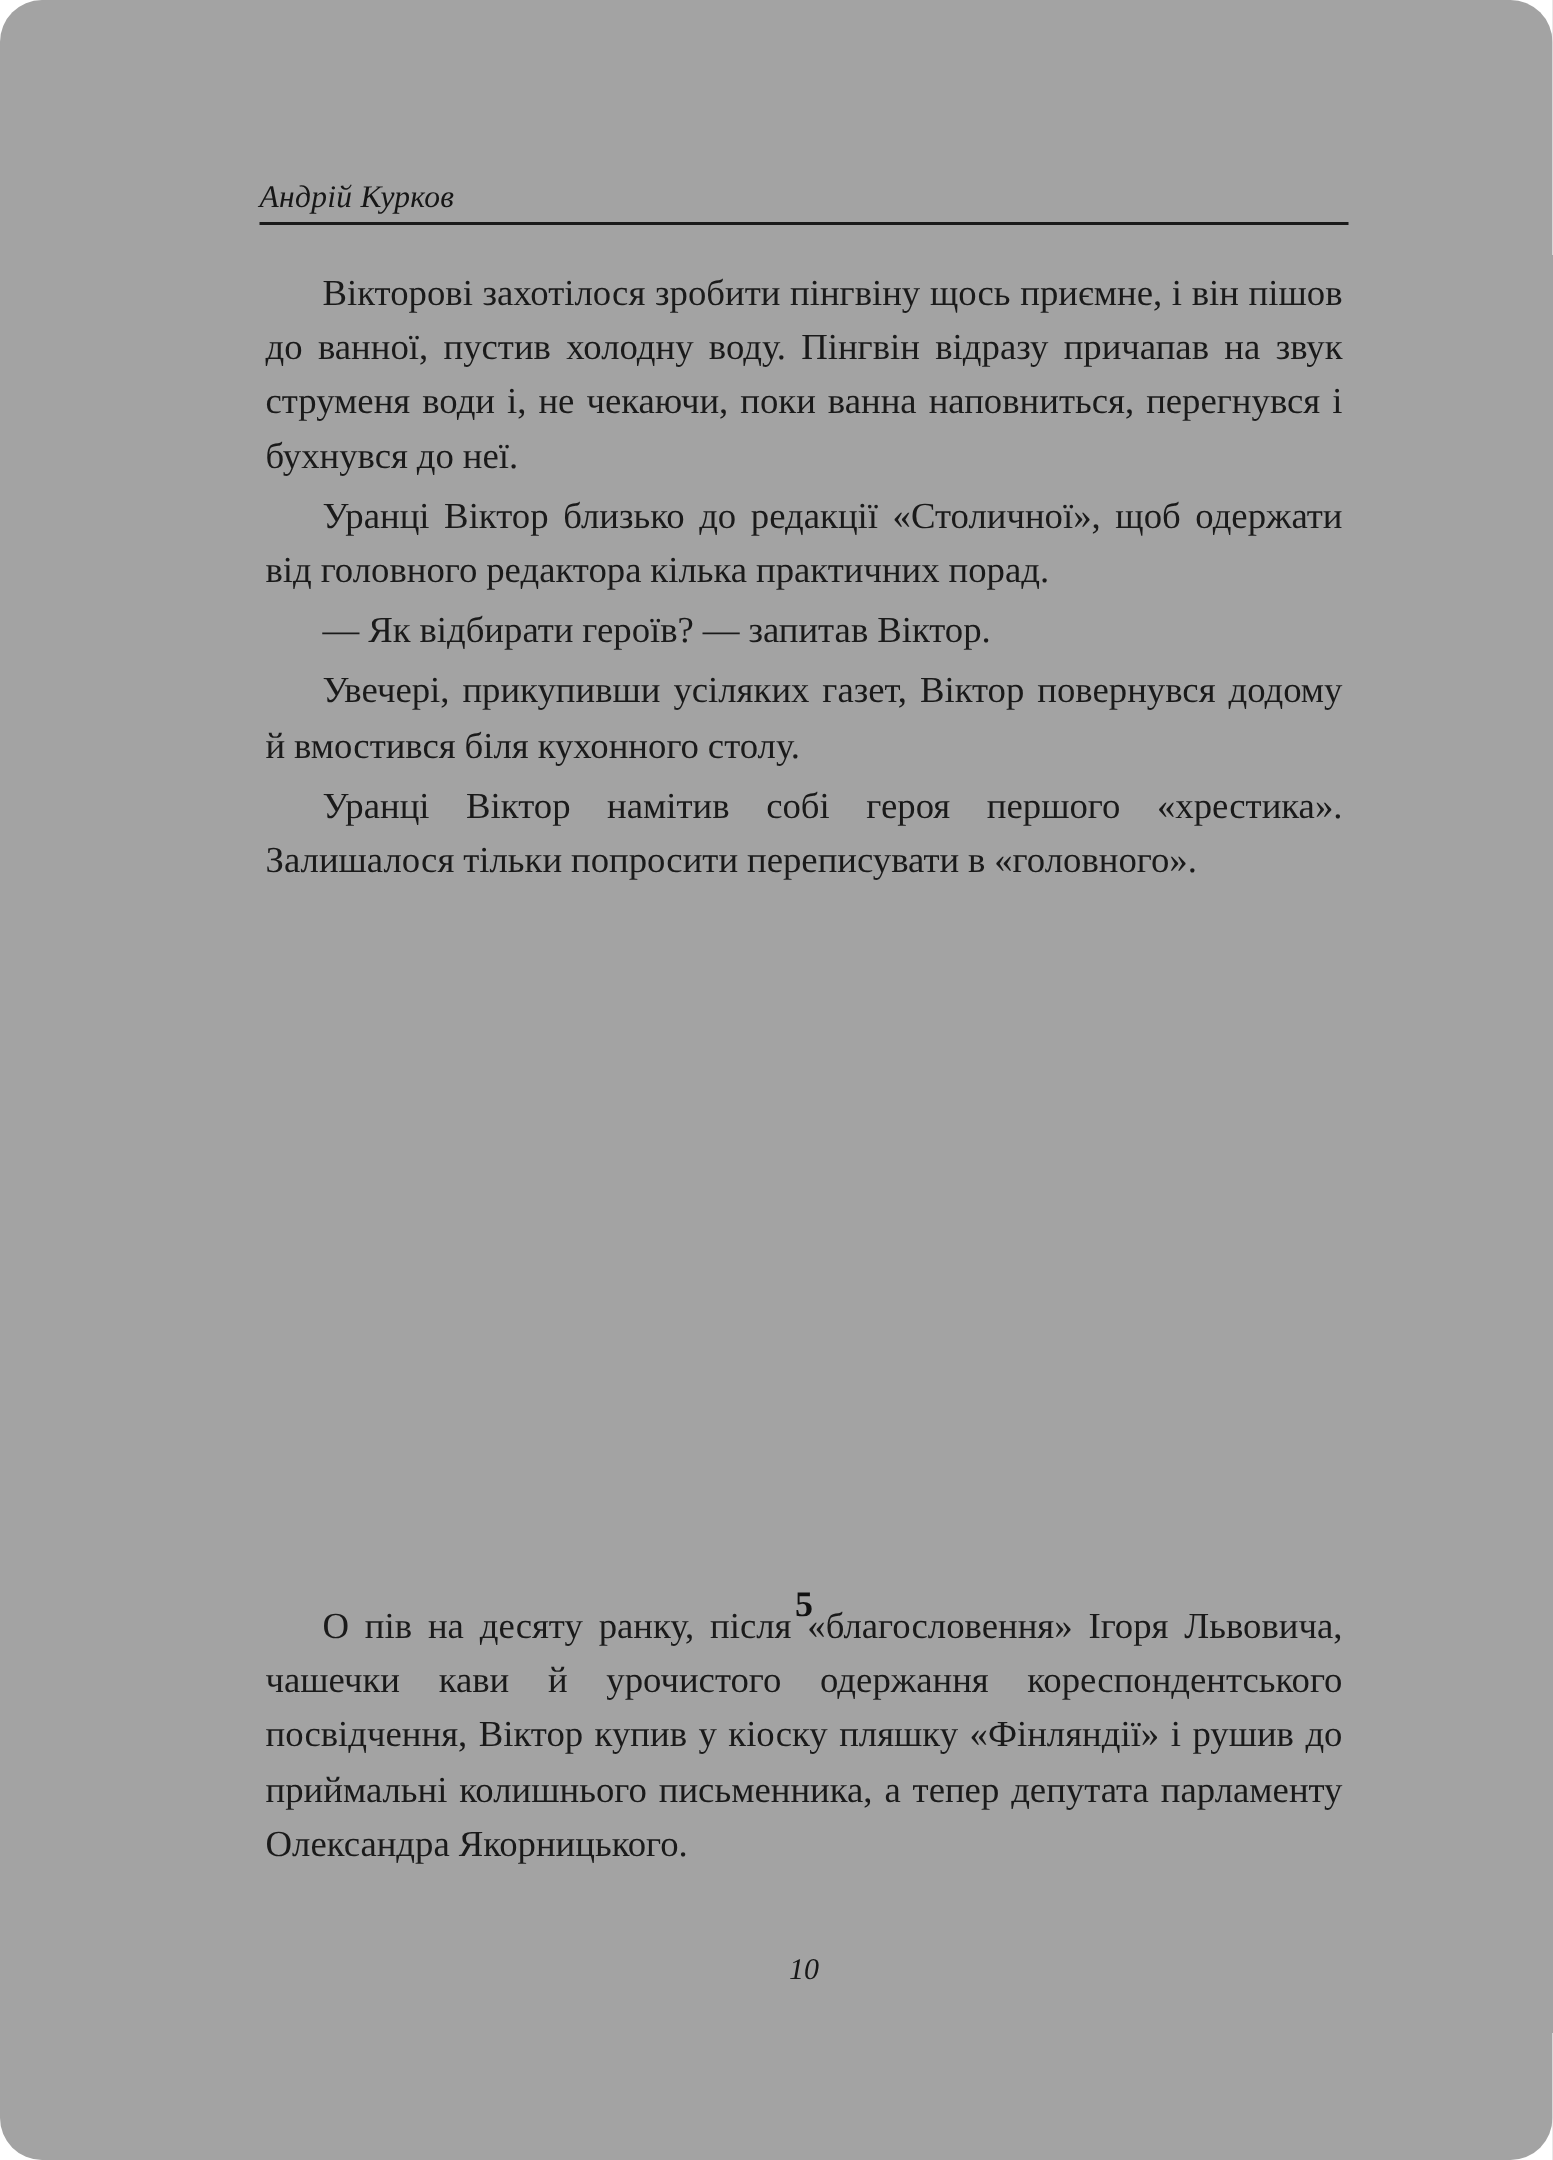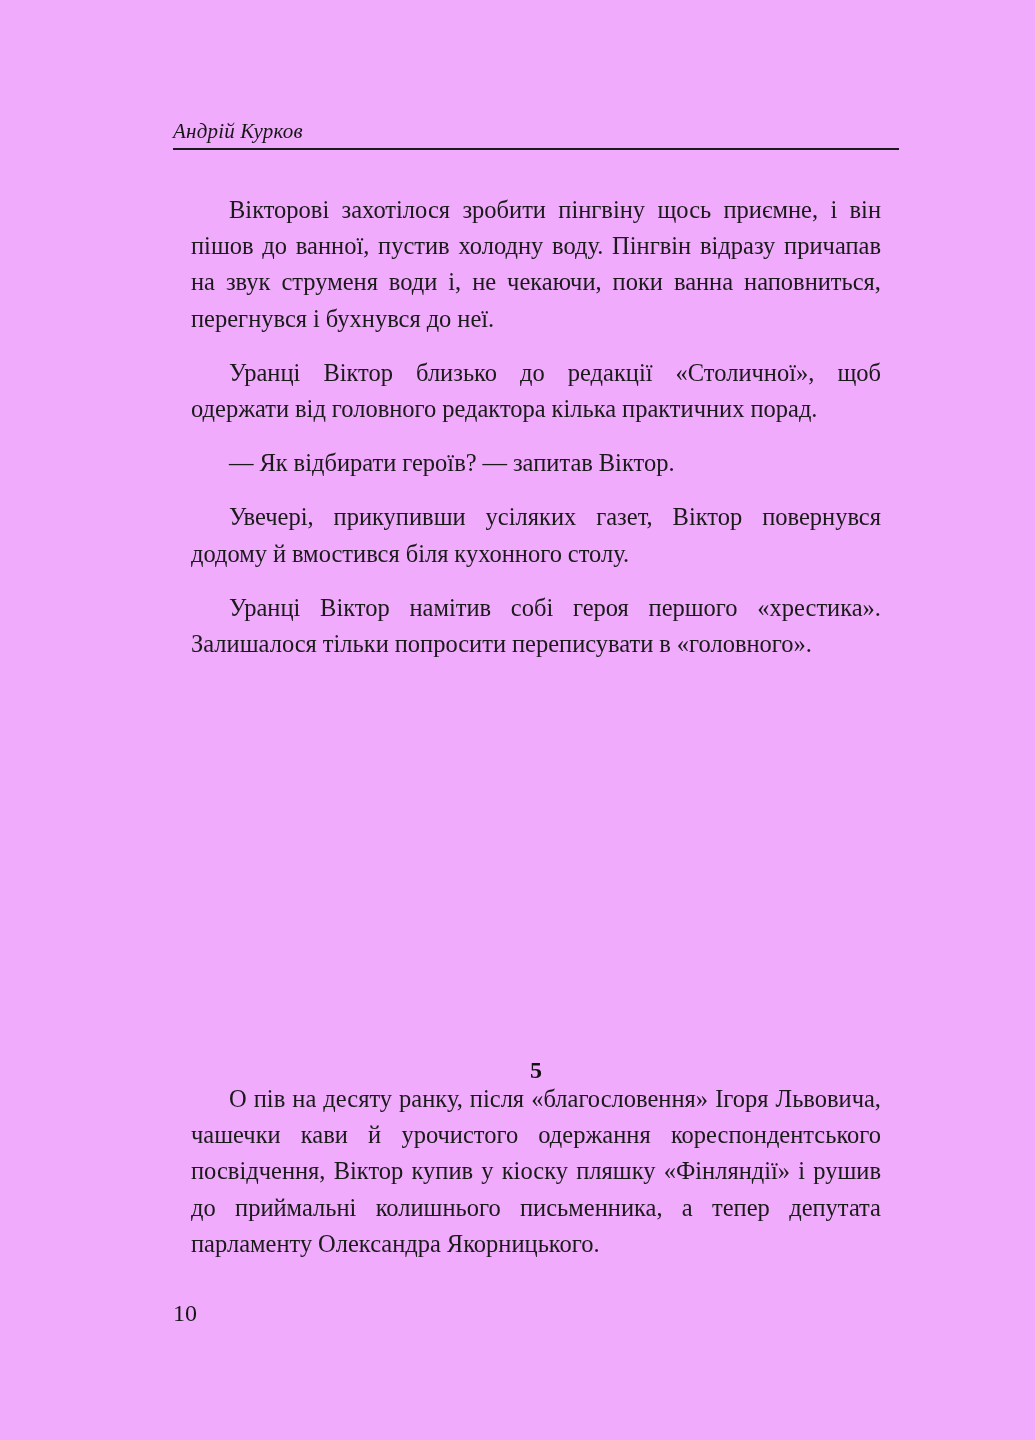--- a/index.html
+++ b/index.html
@@ -5,25 +5,26 @@
   html, body {
     margin: 0;
     padding: 0;
     background: #ffffff;
   }
 
   .page {
     position: relative;
     width: 1035px;
     height: 1440px;
-    background: #f0abfc;
+    background: #a3a3a3;
     margin: 0 auto;
     overflow: hidden;
     font-family: "Liberation Serif", "DejaVu Serif", serif;
     color: #1a1a1a;
+    border-radius: 28px;
   }
 
   .content {
     position: absolute;
     left: 173px;
     top: 0;
     width: 726px;
     height: 100%;
   }
 
@@ -53,21 +54,21 @@
 
   
   .body-block {
     position: absolute;
     top: 174px;
     left: 0;
     width: 100%;
   }
 
   p.para {
-    margin: 18px;
+    margin: 4px;
     font-size: 24.5px;
     line-height: 36.2px;
     text-align: justify;
     text-align-last: left;
     text-indent: 38px;
     word-spacing: -0.2px;
     hyphens: manual;
   }
 
   
@@ -96,24 +97,25 @@
     left: 0;
     width: 100%;
   }
 
   
   .folio {
     position: absolute;
     top: 1298px;
     left: 0;
     width: 100%;
-    text-align: left;
-    font-size: 24px;
+    text-align: center;
+    font-size: 20px;
     line-height: 30px;
     color: #171717;
+    font-style: italic;
   }
 </style>
 </head>
 <body>
 
 <div class="page">
   <div class="content">
 
     <div class="running-head">
       <div class="running-head-name">Андрій Курков</div>

